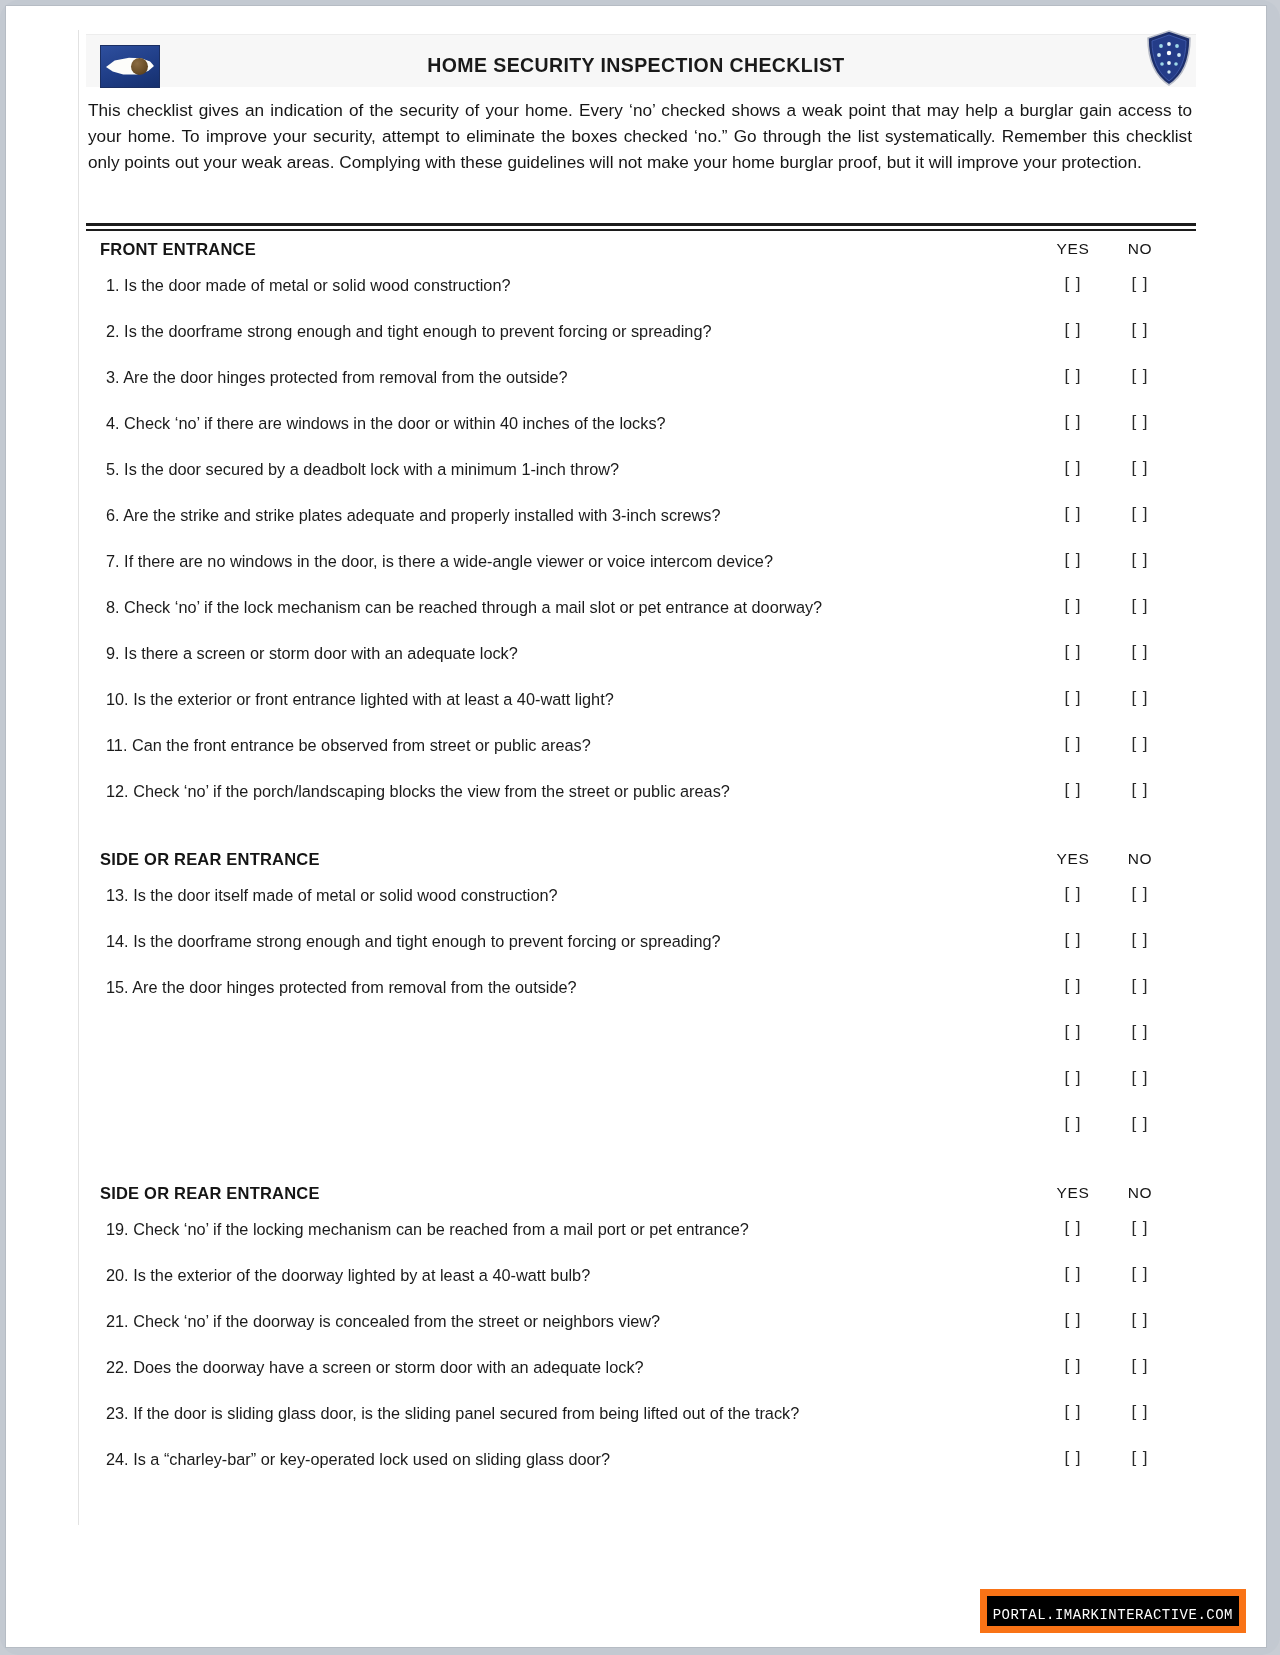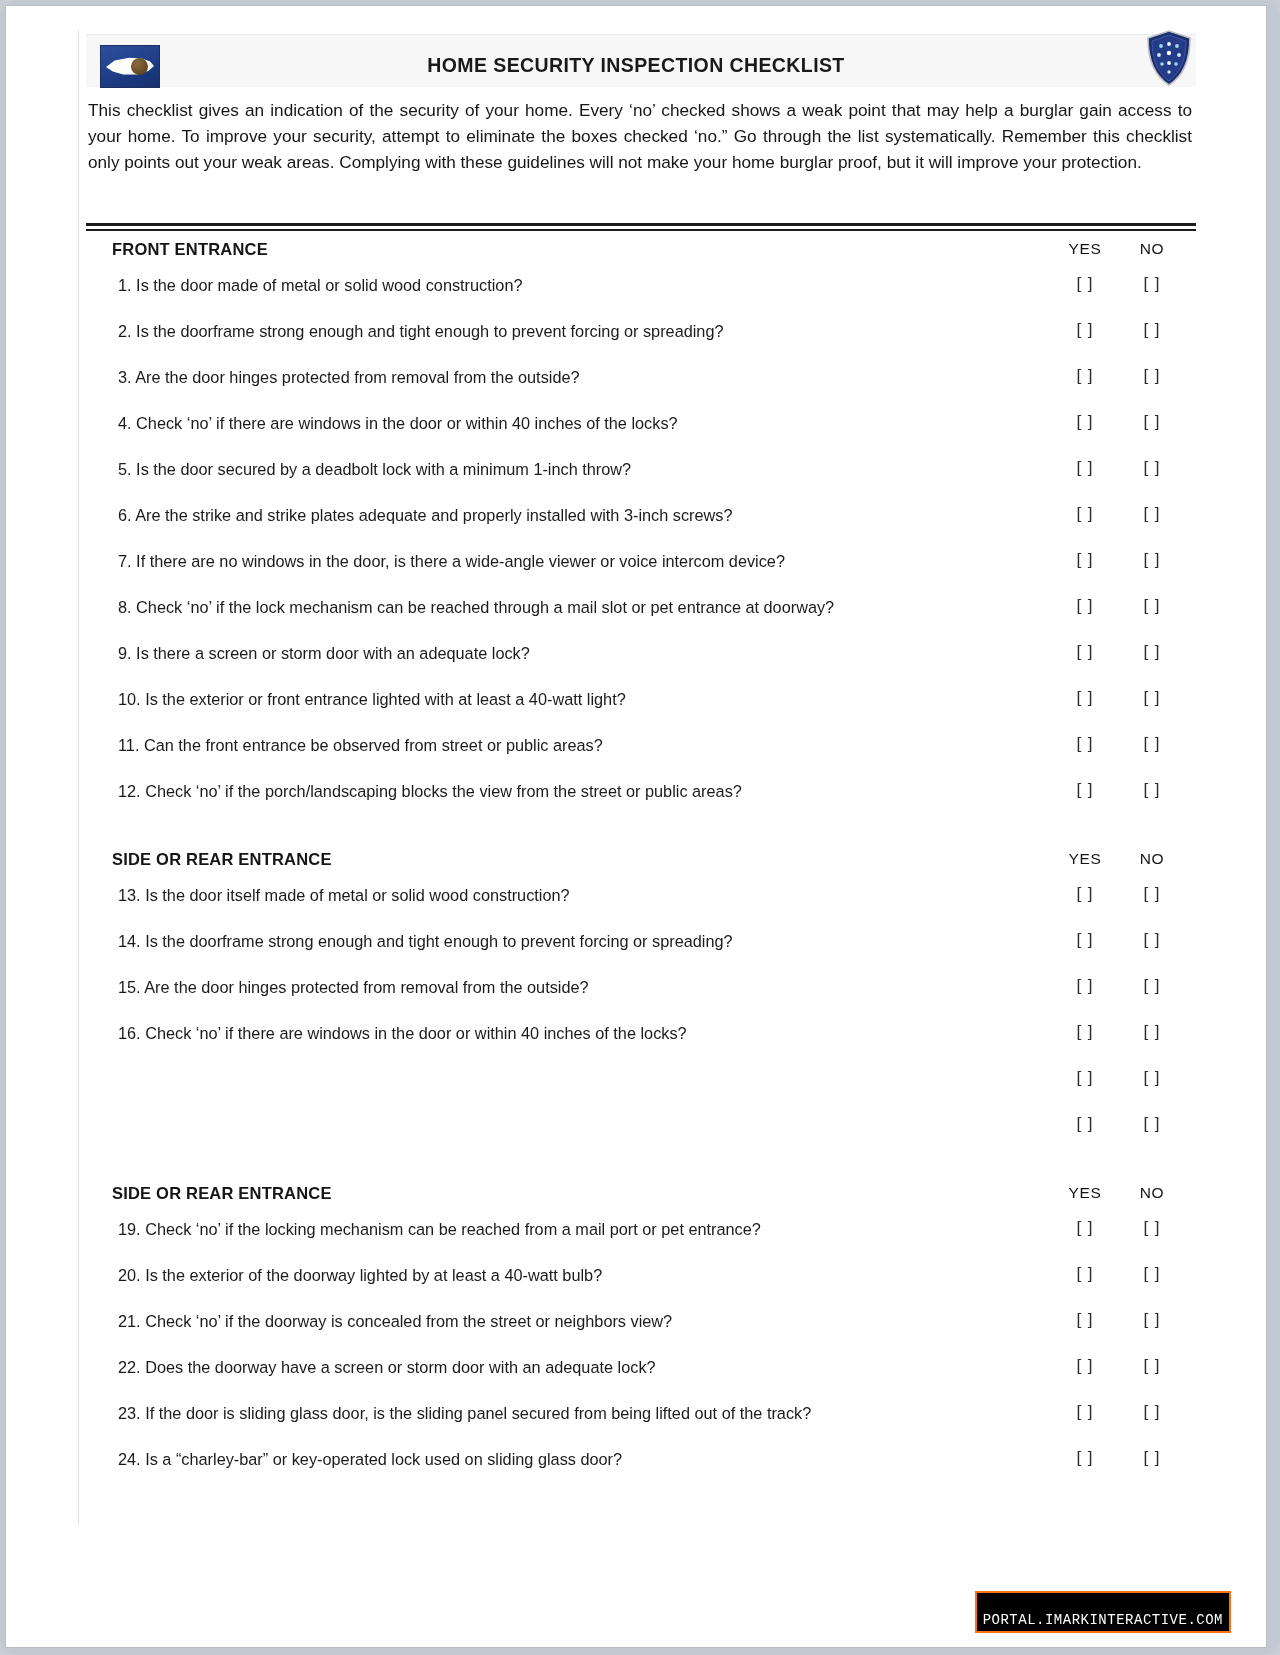--- a/index.html
+++ b/index.html
@@ -133,21 +133,21 @@
     right: 58px;
     top: 207px;
     height: 8px;
   }
   .rules .r1 { position:absolute; left:0; right:0; top:0;  height:3px; background:#1c1c1c; }
   .rules .r2 { position:absolute; left:0; right:0; top:6px; height:2px; background:#1c1c1c; }
 
   
   .content {
     position: absolute;
-    left: 12px;
+    left: 0;
     right: 0;
     top: 224px;
   }
   .section { margin: 0; }
   .section-head {
     position: relative;
     height: 30px;
     margin-top: 0;
   }
   .section-title {
@@ -193,25 +193,25 @@
     font-family: "Liberation Sans", sans-serif;
   }
   .cb-yes { left: 1026px; width: 58px; }
   .cb-no  { left: 1094px; width: 56px; }
 
   .gap-lg { height: 28px; }
 
   
   .watermark {
     position: absolute;
-    right: 23px;
+    right: 8px;
     bottom: 6px;
     background: #000000;
-    border: 2px solid #f97316;
-    padding: 20px 6px 3px 6px;
+    border: 7px solid #f97316;
+    padding: 12px 6px 3px 6px;
     font-family: "Liberation Mono", monospace;
     font-size: 14px;
     letter-spacing: 0.5px;
     color: #ffffff;
     line-height: 1.05;
   }
 </style>
 </head>
 <body>
 
@@ -340,21 +340,20 @@
               <div class="q-text">14. Is the doorframe strong enough and tight enough to prevent forcing or spreading?</div>
               <div class="cb cb-yes">[  ]</div>
               <div class="cb cb-no">[  ]</div>
             </div>
             <div class="q-row">
               <div class="q-text">15. Are the door hinges protected from removal from the outside?</div>
               <div class="cb cb-yes">[  ]</div>
               <div class="cb cb-no">[  ]</div>
             </div>
             <div class="q-row">
-              <div class="q-text">16. Check ‘no’ if there are windows in the door or within 40 inches of the locks?</div>
               <div class="cb cb-yes">[  ]</div>
               <div class="cb cb-no">[  ]</div>
             </div>
             <div class="q-row">
               <div class="cb cb-yes">[  ]</div>
               <div class="cb cb-no">[  ]</div>
             </div>
             <div class="q-row">
               <div class="cb cb-yes">[  ]</div>
               <div class="cb cb-no">[  ]</div>

